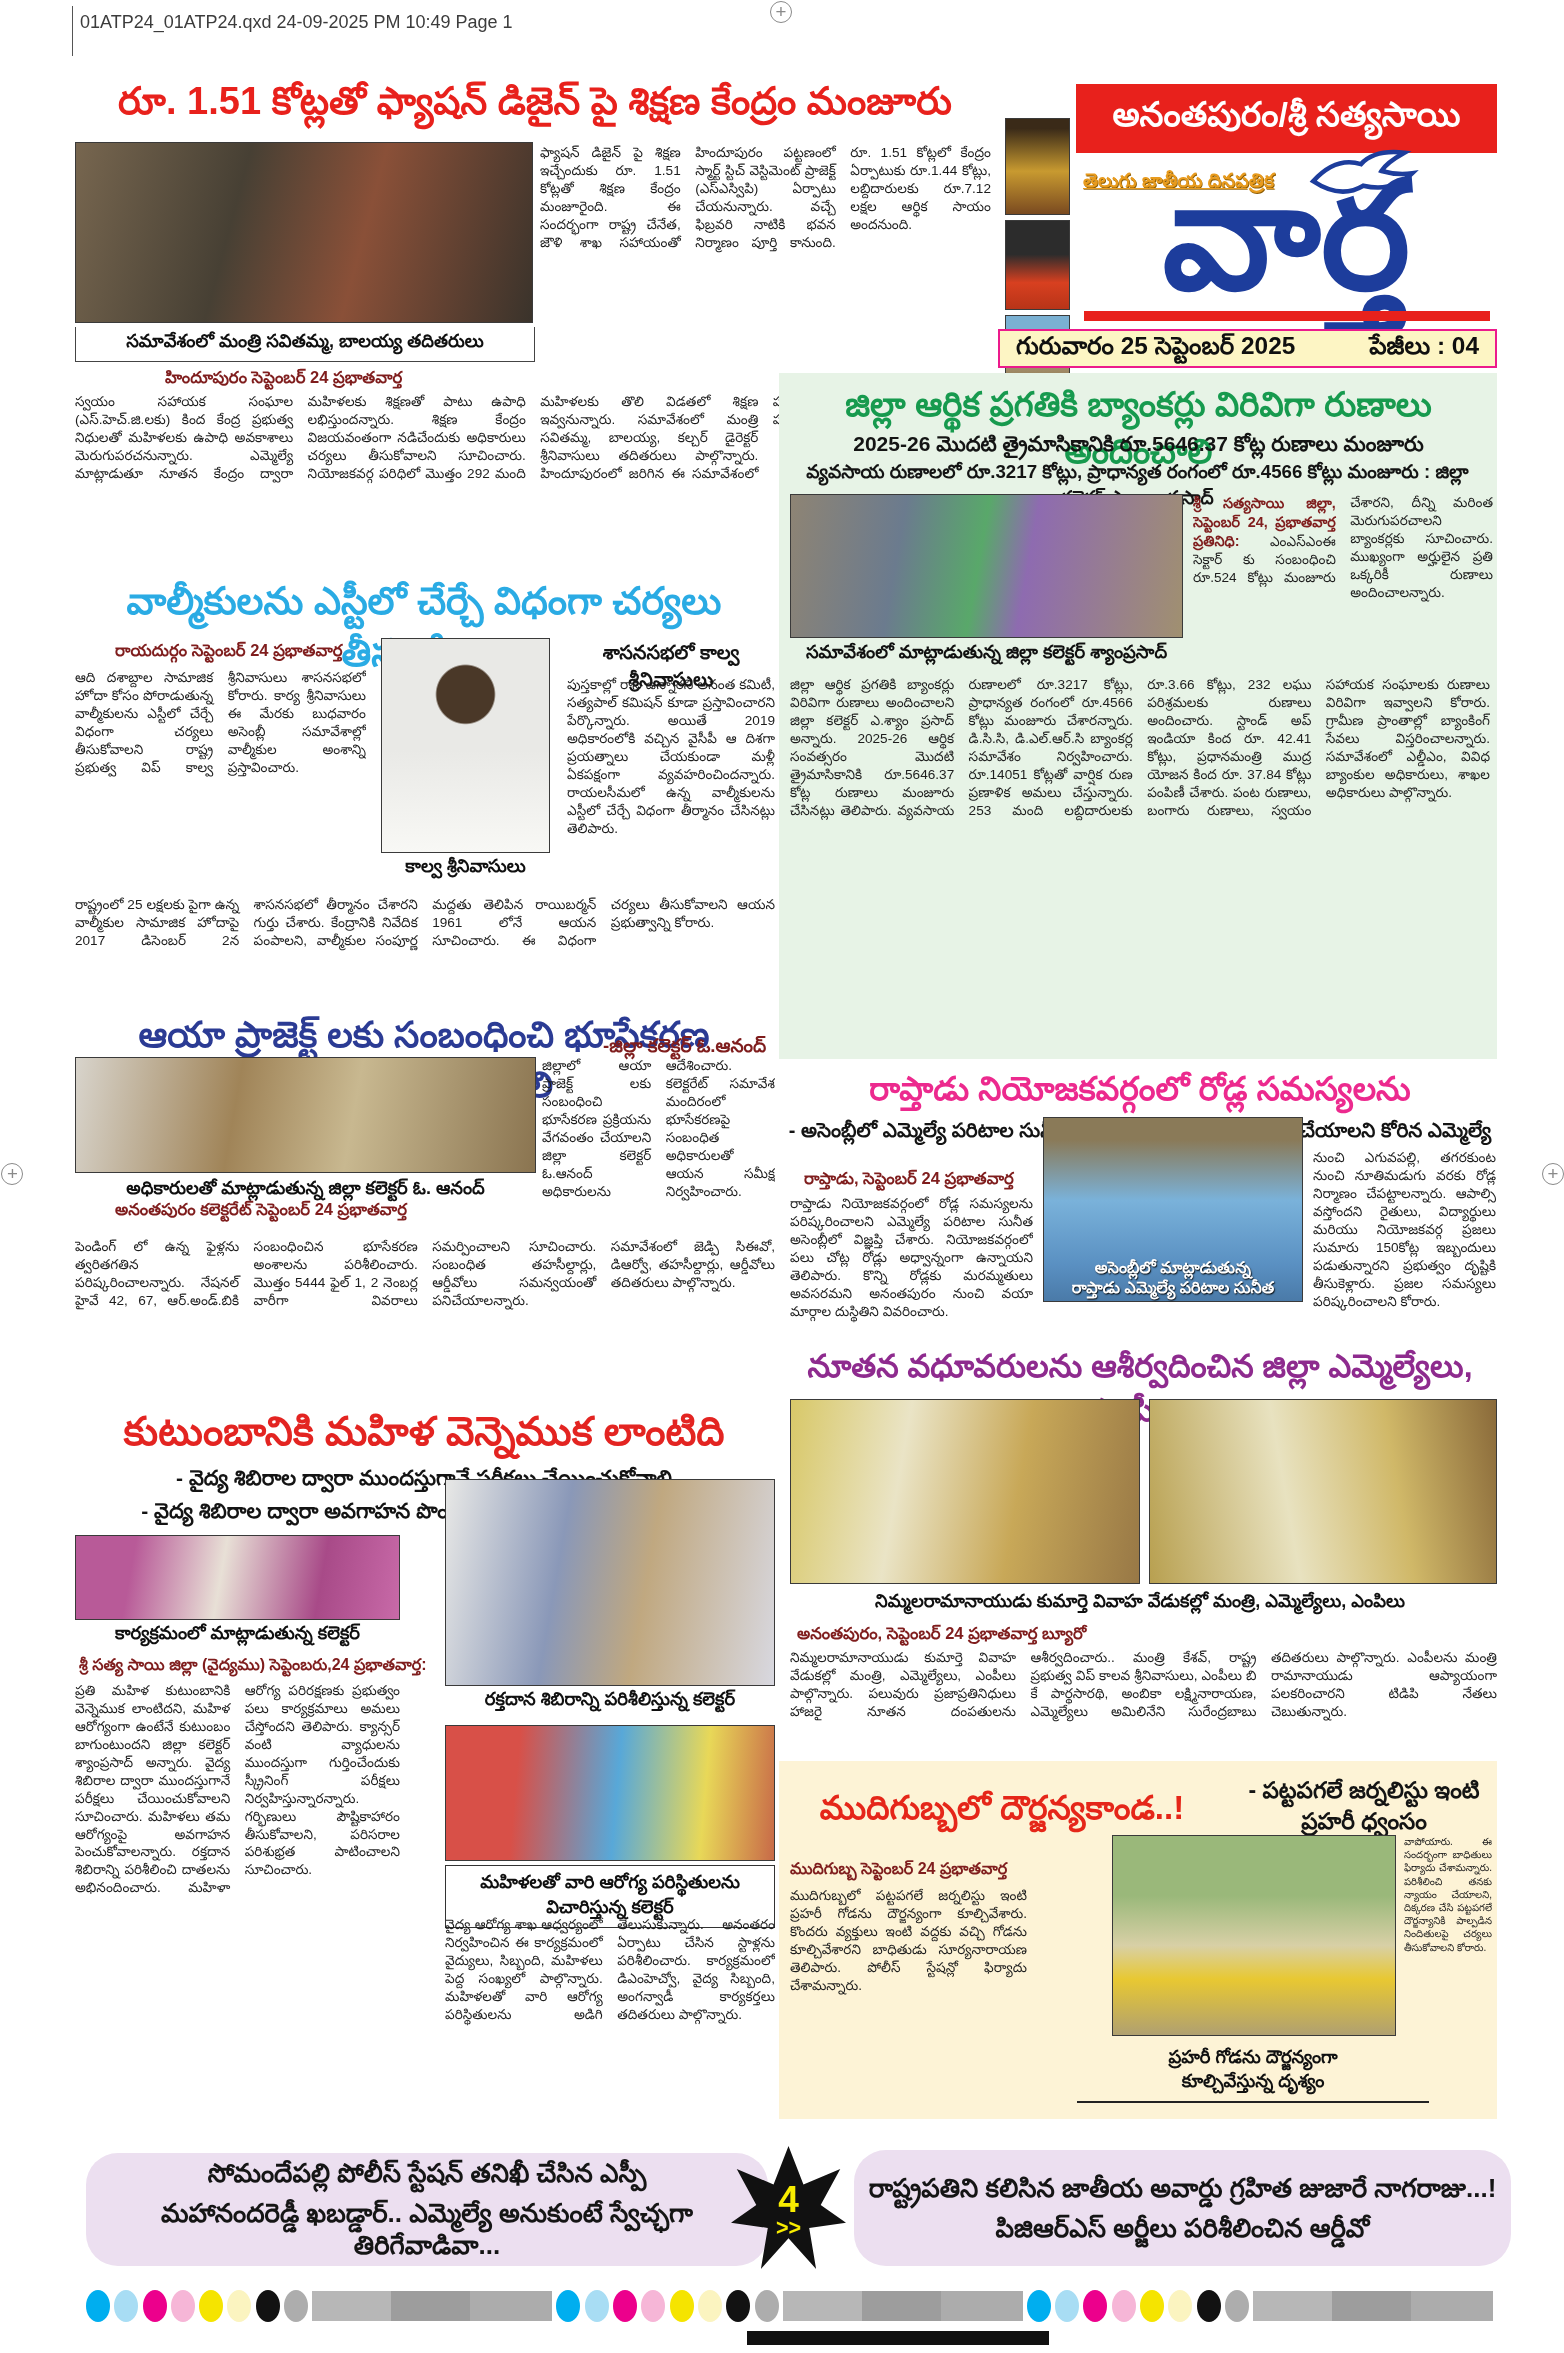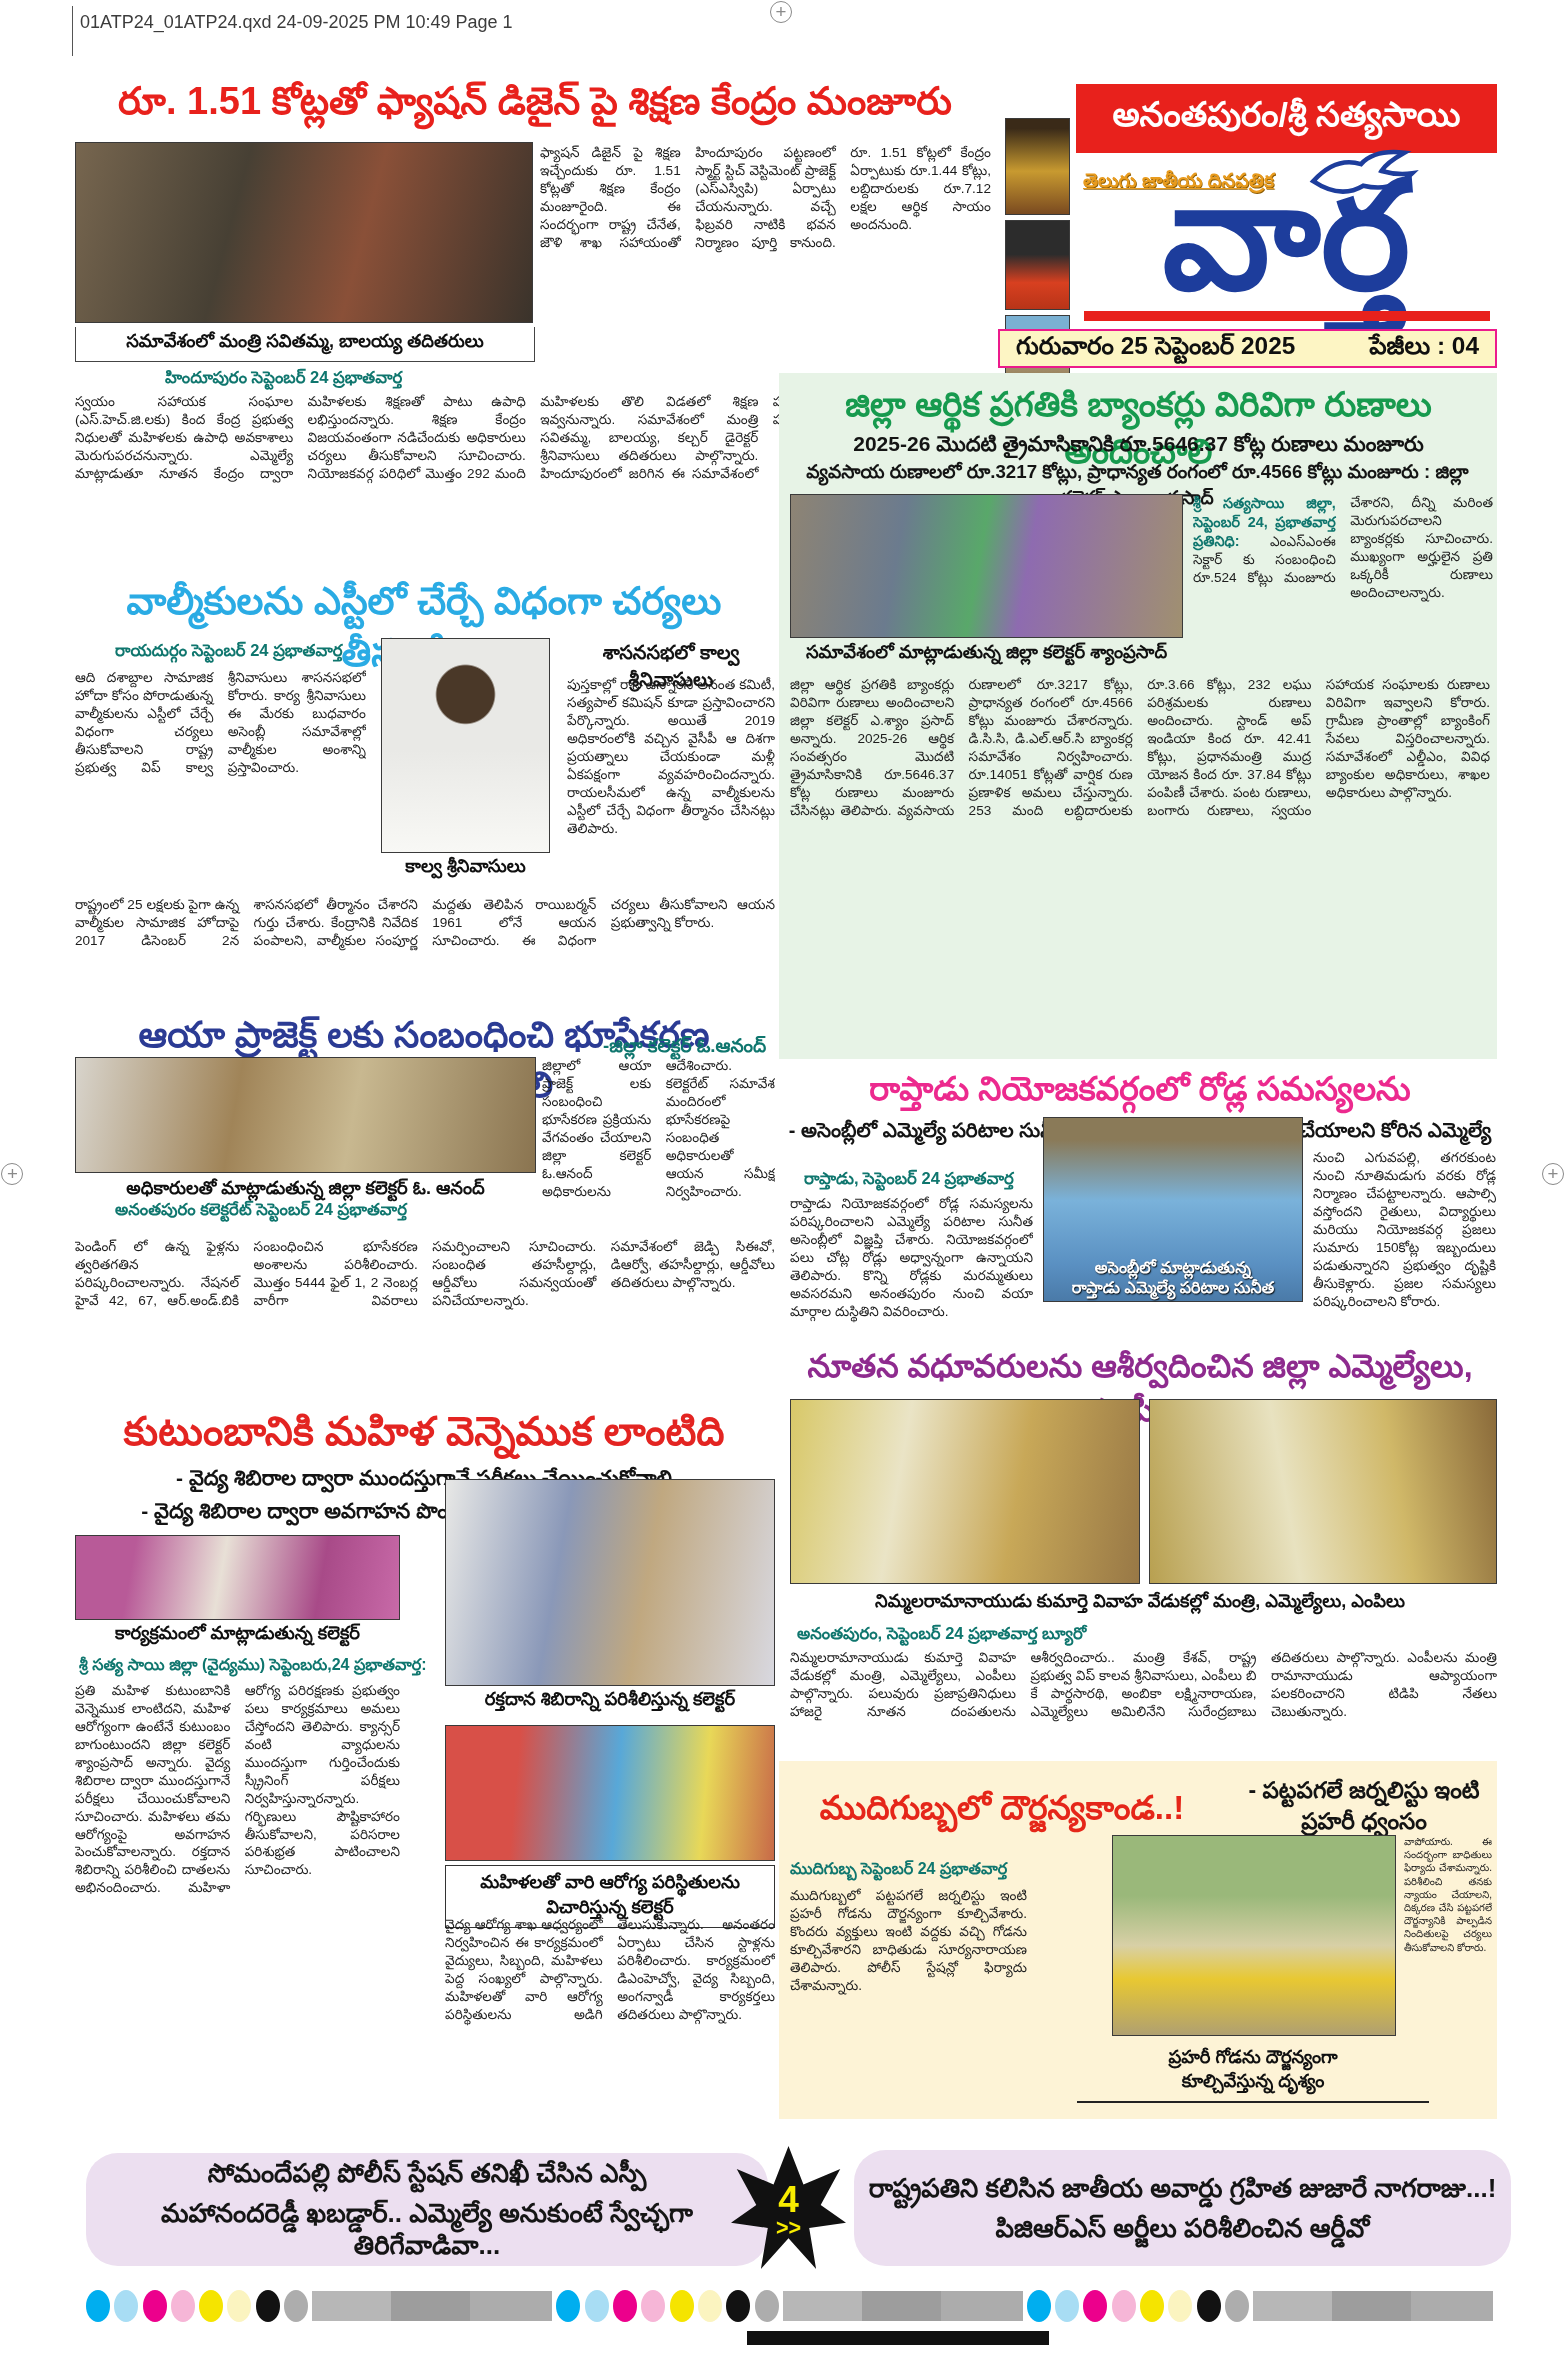--- a/index.html
+++ b/index.html
@@ -3,21 +3,21 @@
 <meta charset="utf-8">
 <style>
   html,body{margin:0;padding:0;background:#ffffff;}
   .page{position:relative;width:1565px;height:2354px;background:#fff;overflow:hidden;
         font-family:"Liberation Sans", sans-serif;color:#1c1c1c;}
   .abs{position:absolute;}
   .body-txt{font-size:13.6px;line-height:1.32;text-align:justify;color:#1d1d1d;overflow:hidden;}
   .c2{column-count:2;column-gap:14.4px;}
   .c3{column-count:3;column-gap:14.4px;}
   .c4{column-count:4;column-gap:14.4px;}
-  .dl{font-weight:bold;font-size:16.5px;color:#0f766e;}
+  .dl{font-weight:bold;font-size:16.5px;color:#7f1d1d;}
   .cap{font-weight:bold;font-size:18px;text-align:center;color:#101010;}
   .hl{font-weight:bold;text-align:center;letter-spacing:0px;}
   .photo{border:1.4px solid #3a3a3a;box-sizing:border-box;}
   .sub{font-weight:bold;text-align:center;color:#141414;}
   
   .mast-red{background:#e8211c;color:#ffffff;font-weight:bold;display:flex;align-items:center;justify-content:center;}
   .tagline{color:#e89b1e;font-weight:bold;text-shadow:0.7px 0.7px 0 #8a5a00;text-decoration:underline;}
   .logo-vaartha{color:#1d3d9c;font-weight:bold;}
   .datebar{background:#fdf5c4;border:2.9px solid #ec1a8c;display:flex;align-items:center;justify-content:space-between;box-sizing:border-box;padding:0 16px;font-weight:bold;font-size:24.4px;color:#101010;}
   

